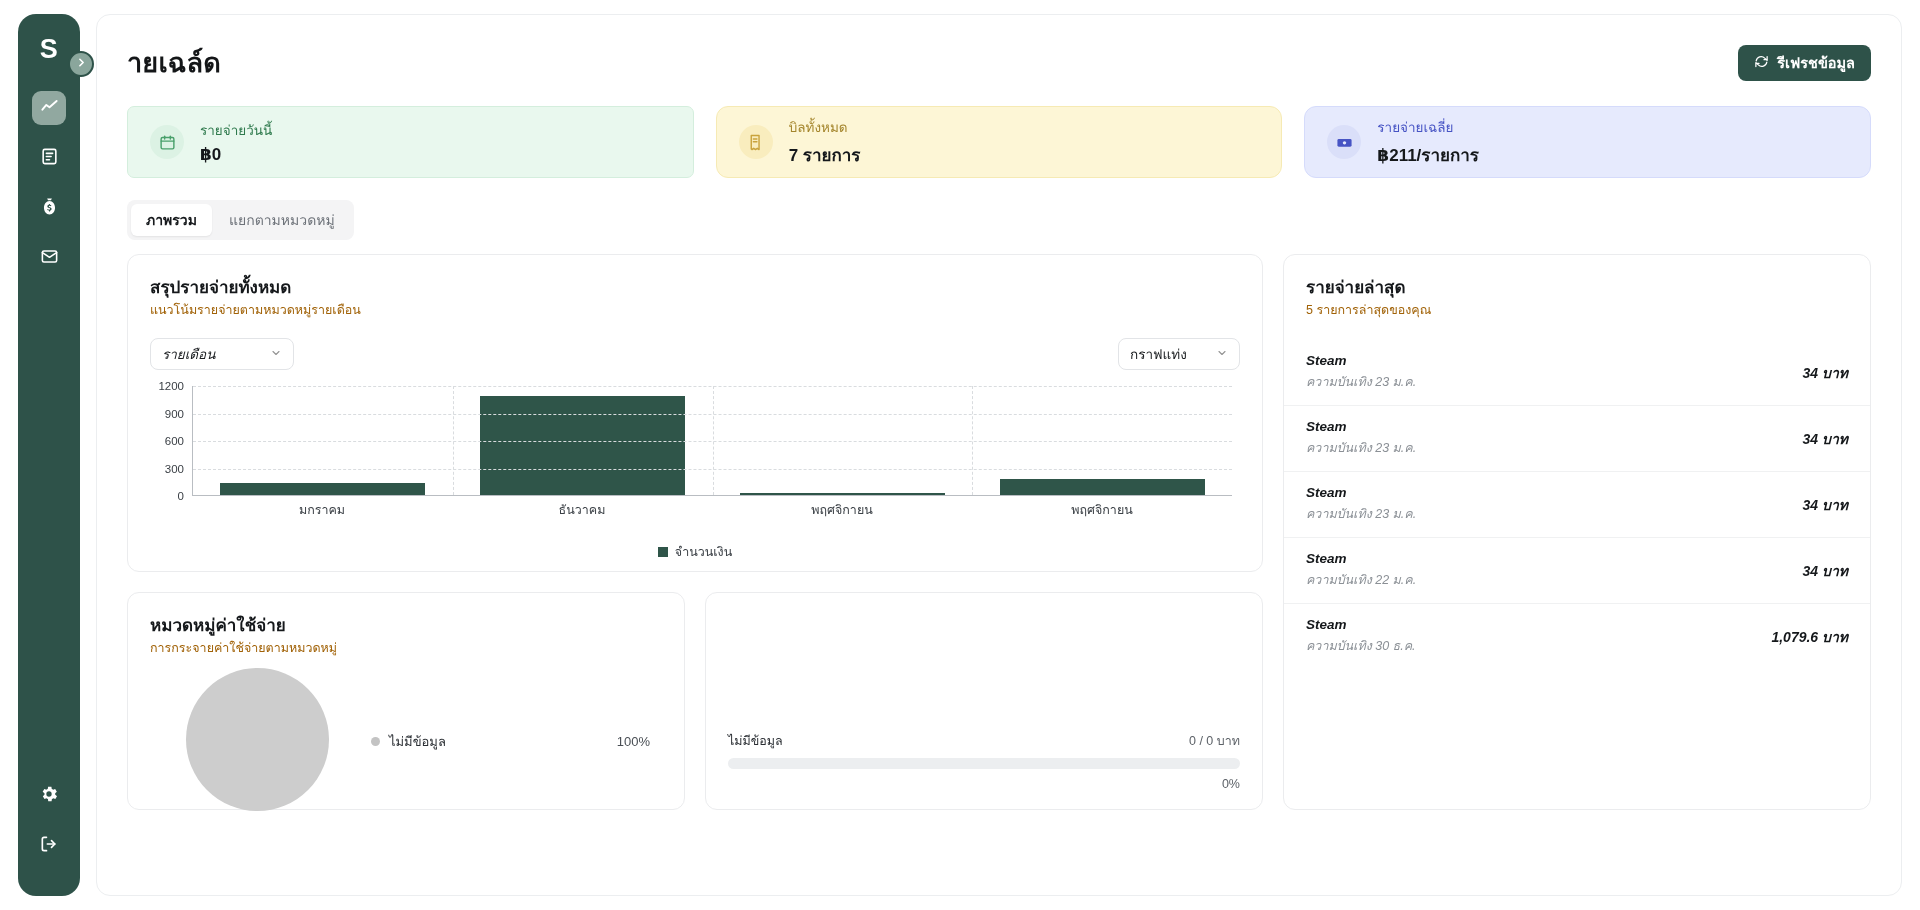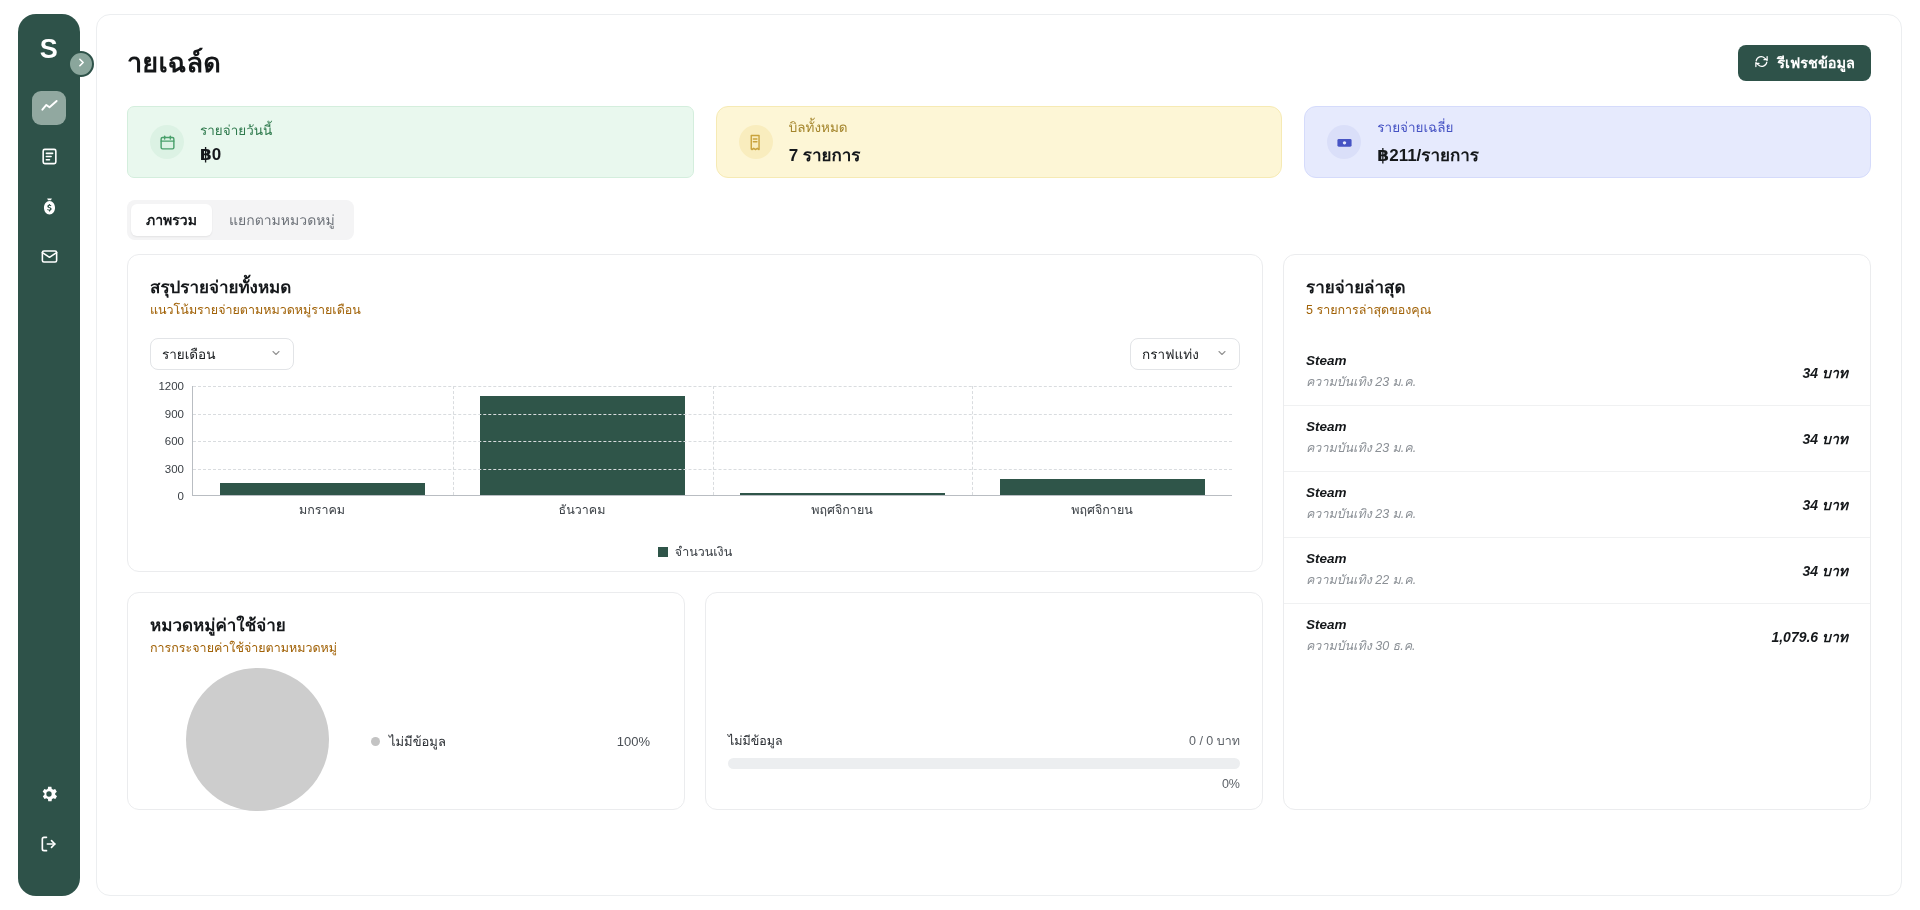--- a/index.html
+++ b/index.html
@@ -102,22 +102,22 @@
   .card-sub { font-size:12.5px; color:#a16207; margin-top:0; }
 
   
   .chart-card { height:318px; }
   .chart-controls { display:flex; justify-content:space-between; padding: 18px 22px 0 22px; }
   .select {
     border:1px solid #e2e4e7; border-radius:8px; height:32px;
     display:flex; align-items:center; justify-content:space-between;
     font-size:13.5px; color:#1a1d20; padding:0 11px; background:#fff; cursor:pointer;
   }
-  .select.w-left  { width:144px; }
-  .select.w-right { width:110px; }
+  .select.w-left  { width:144px;font-style:italic; }
+  .select.w-right { width:122px; }
   .select svg { width:12px; height:12px; opacity:.45; }
 
   .plot { position:relative; margin: 16px 22px 0 22px; height:130px; }
   .y-axis { position:absolute; left:0; top:0; width:40px; height:110px; }
   .y-tick { position:absolute; right:6px; font-size:11.5px; color:#3b4046; transform:translateY(-50%); }
   .plot-area {
     position:absolute; left:42px; right:8px; top:0; height:110px;
     border-left:1px solid #b9bdc2; border-bottom:1px solid #b9bdc2;
   }
   .gridline { position:absolute; left:0; right:0; border-top:1px dashed #d9dcdf; }

